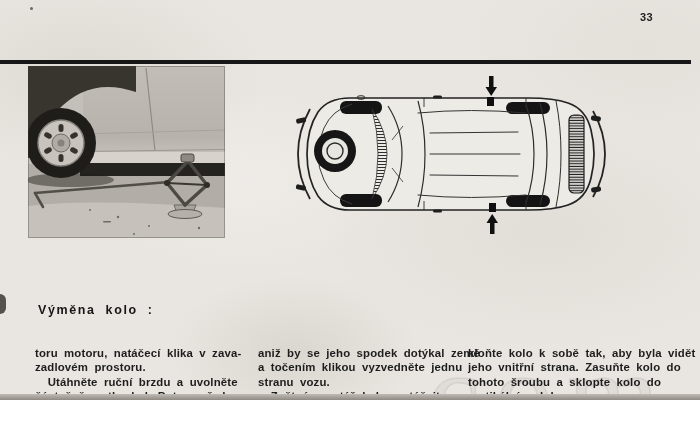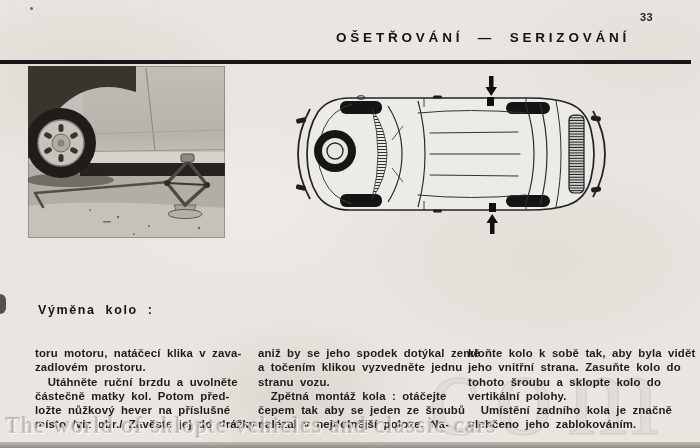--- a/index.html
+++ b/index.html
@@ -1,18 +1,18 @@
 <!DOCTYPE html>
 <html><head>
 <meta charset="utf-8">
 <style>
   html,body{margin:0;padding:0;}
   .page{
     position:relative;
-    width:700px;height:448px;
+    width:700px;height:400px;
     overflow:hidden;
     font-family:"Liberation Sans",sans-serif;
     background-color:#e9e6e1;
     background-image:
       radial-gradient(ellipse 260px 140px at 12% 18%, rgba(213,209,202,0.55), transparent 70%),
       radial-gradient(ellipse 320px 170px at 78% 58%, rgba(216,212,205,0.45), transparent 70%),
       radial-gradient(ellipse 180px 110px at 42% 88%, rgba(203,199,191,0.5), transparent 70%),
       radial-gradient(ellipse 260px 150px at 92% 12%, rgba(224,221,215,0.6), transparent 70%),
       radial-gradient(ellipse 220px 130px at 35% 45%, rgba(240,238,234,0.7), transparent 70%);
   }
@@ -77,21 +77,20 @@
     position:absolute;left:0;bottom:0;width:700px;height:6px;
     background:linear-gradient(#c0bcb5,#8f8b84);
   }
 </style>
 </head>
 <body>
 
 <div class="page">
 
   <div class="pagenum">33</div>
-  <div class="header-title">OŠETŘOVÁNÍ — SERIZOVÁNÍ</div>
   <div class="header-rule"></div>
   <div class="speck"></div>
   <div class="binding-mark"></div>
 
   <div class="photo">
     <svg viewBox="0 0 197 172" width="197" height="172">
       <defs>
         <linearGradient id="pBody" x1="0" y1="0" x2="0" y2="1">
           <stop offset="0" stop-color="#c2beb7"></stop>
           <stop offset="0.72" stop-color="#b7b3ac"></stop>

